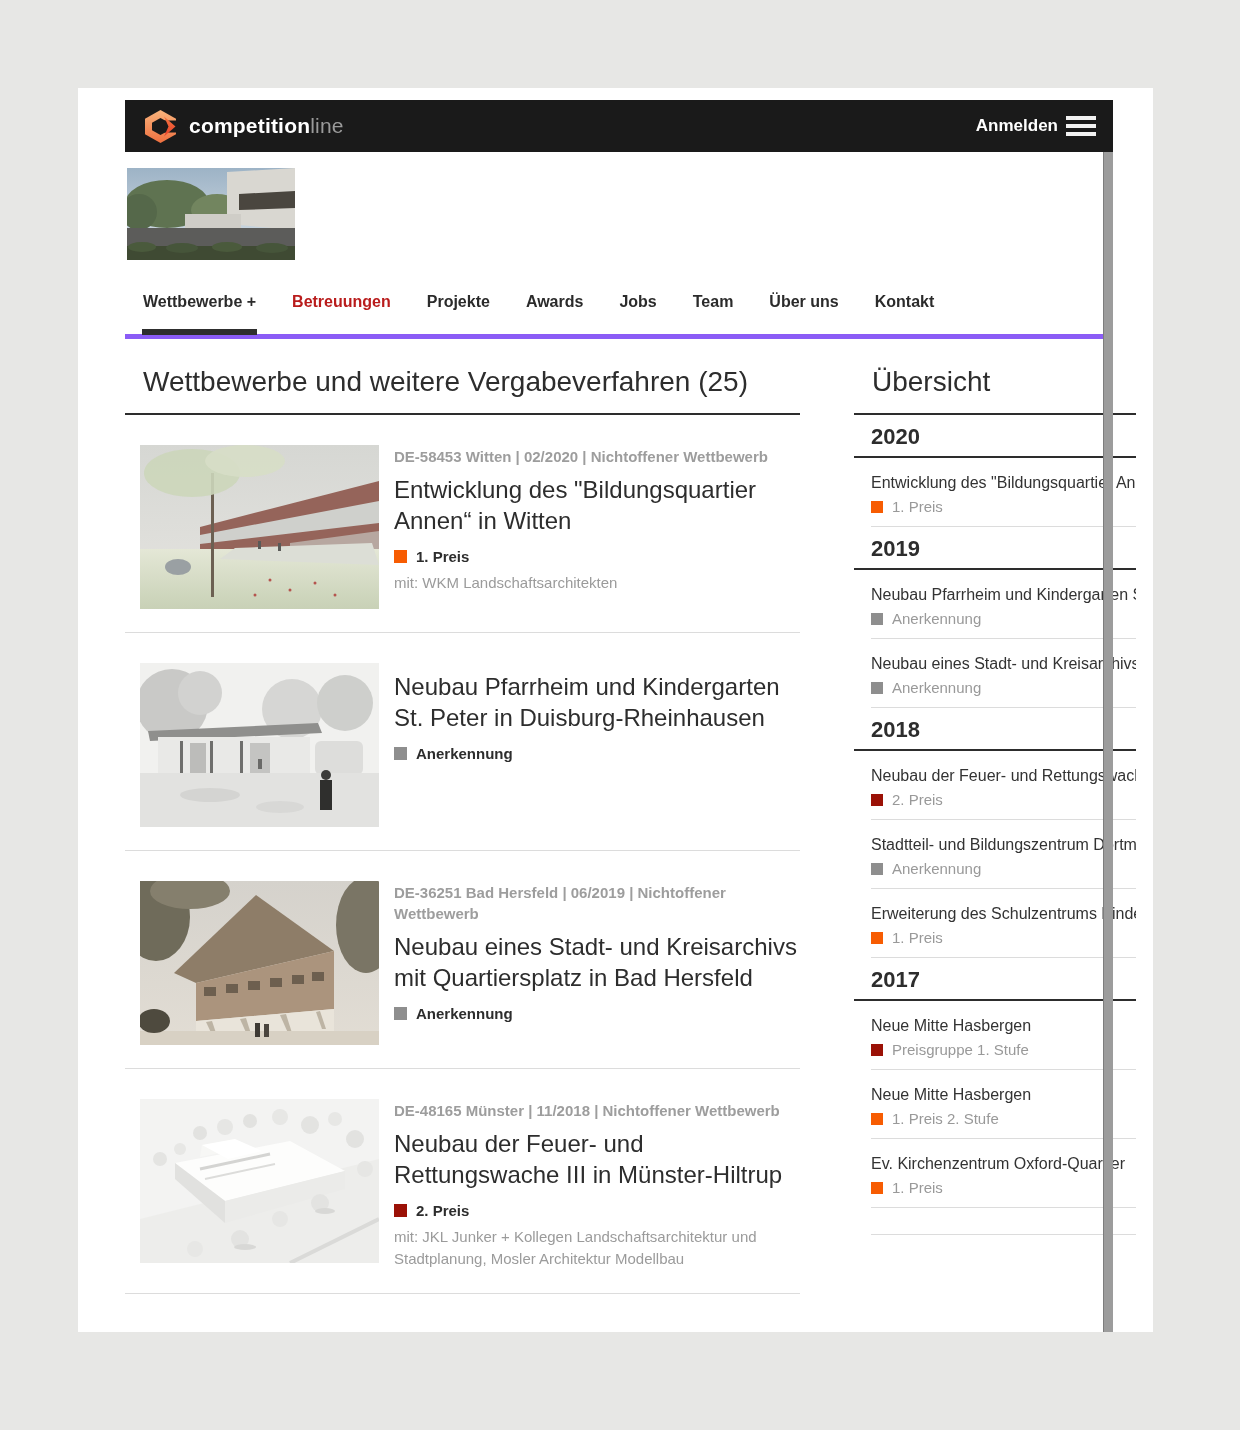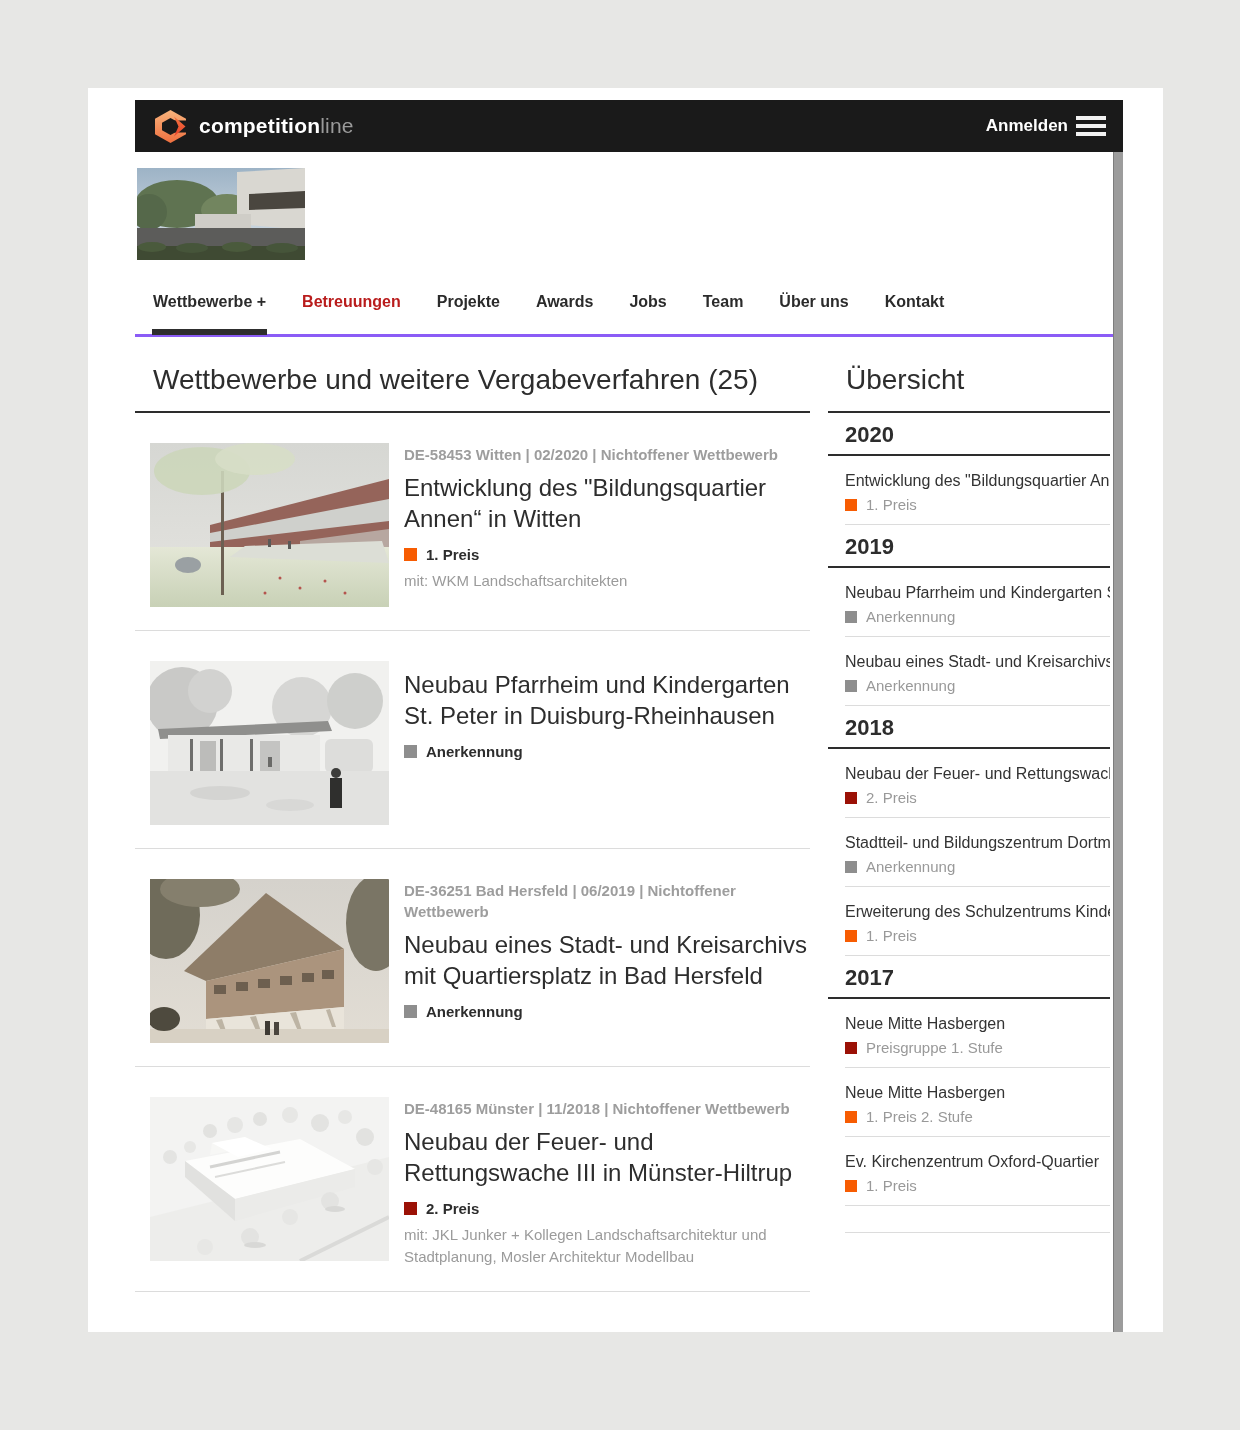--- a/index.html
+++ b/index.html
@@ -1,43 +1,43 @@
 <!DOCTYPE html>
 <html><head>
 <meta charset="utf-8">
 <style>
   html,body{margin:0;padding:0;background:#e7e7e5;font-family:"Liberation Sans",sans-serif;}
   .stage{position:relative;width:1240px;height:1430px;background:#e7e7e5;overflow:hidden;}
-  .page{position:absolute;left:88px;top:88px;width:1075px;height:1244px;background:#ffffff;overflow:hidden;}
+  .page{position:absolute;left:78px;top:88px;width:1075px;height:1244px;background:#ffffff;overflow:hidden;}
   .inner{margin:12px 0 0 47px;width:988px;}
 
   
   .topbar{height:52px;background:#1a1a1a;display:flex;align-items:center;justify-content:space-between;padding:0 17px;box-sizing:border-box;}
   .logo{display:flex;align-items:center;gap:10px;cursor:pointer;}
   .logo-text{font-size:21px;color:#ffffff;font-weight:700;letter-spacing:0.2px;}
   .logo-text .lite{font-weight:400;color:#9a9a9a;}
   .topbar-right{display:flex;align-items:center;gap:8px;}
   .login{color:#ffffff;font-size:17px;font-weight:700;cursor:pointer;text-decoration:none;}
   .hamburger{display:flex;flex-direction:column;gap:4px;cursor:pointer;padding:2px 0;}
   .hamburger span{display:block;width:30px;height:4px;background:#f2f2f2;}
 
   
   .profile{display:flex;margin-top:16px;gap:12px;}
   .profile-photo{flex:none;margin-left:2px;}
   .profile h1{margin:6px 0 6px;font-size:44px;line-height:48px;font-weight:700;color:#3b3b3b;letter-spacing:-0.5px;}
   .sub{font-size:15px;font-weight:700;color:#9b9b9b;line-height:25px;}
 
   
-  .tabs{display:flex;gap:36px;margin-top:33px;padding:0 0 23px 18px;border-bottom:3px solid #8b5cf6;}
+  .tabs{display:flex;gap:36px;margin-top:33px;padding:0 0 23px 18px;border-bottom:5px solid #8b5cf6;}
   .tab{font-size:16px;font-weight:700;color:#2b2b2b;text-decoration:none;position:relative;cursor:pointer;}
   .tab[data-state="muted"]{color:#b91c1c;}
   .tab[data-state="active"]::after{content:"";position:absolute;left:-1px;right:-1px;bottom:-24px;height:6px;background:#2e2e2e;}
 
   
-  .content{display:flex;margin-top:27px;align-items:flex-start;}
+  .content{display:flex;margin-top:27px;align-items:flex-start;gap:36px;}
   .main-col{width:675px;flex:none;}
   .sidebar{width:282px;flex:none;margin-left:18px;}
   h2.sect{margin:0;font-size:28px;font-weight:400;color:#2d2d2d;line-height:32px;padding:0 0 15px 18px;border-bottom:2px solid #2d2d2d;white-space:nowrap;overflow:hidden;}
 
   
   .entry{display:flex;gap:15px;padding:30px 0 23px 15px;border-bottom:1px solid #dcdcdc;}
   .thumb{flex:none;width:239px;height:164px;display:block;}
   .entry-body{flex:1;min-width:0;padding-top:1px;}
   .meta{font-size:15px;font-weight:700;color:#9d9d9d;line-height:21px;}
   .e-title{margin:7px 0 12px;font-size:24px;font-weight:400;color:#2d2d2d;line-height:31px;}

